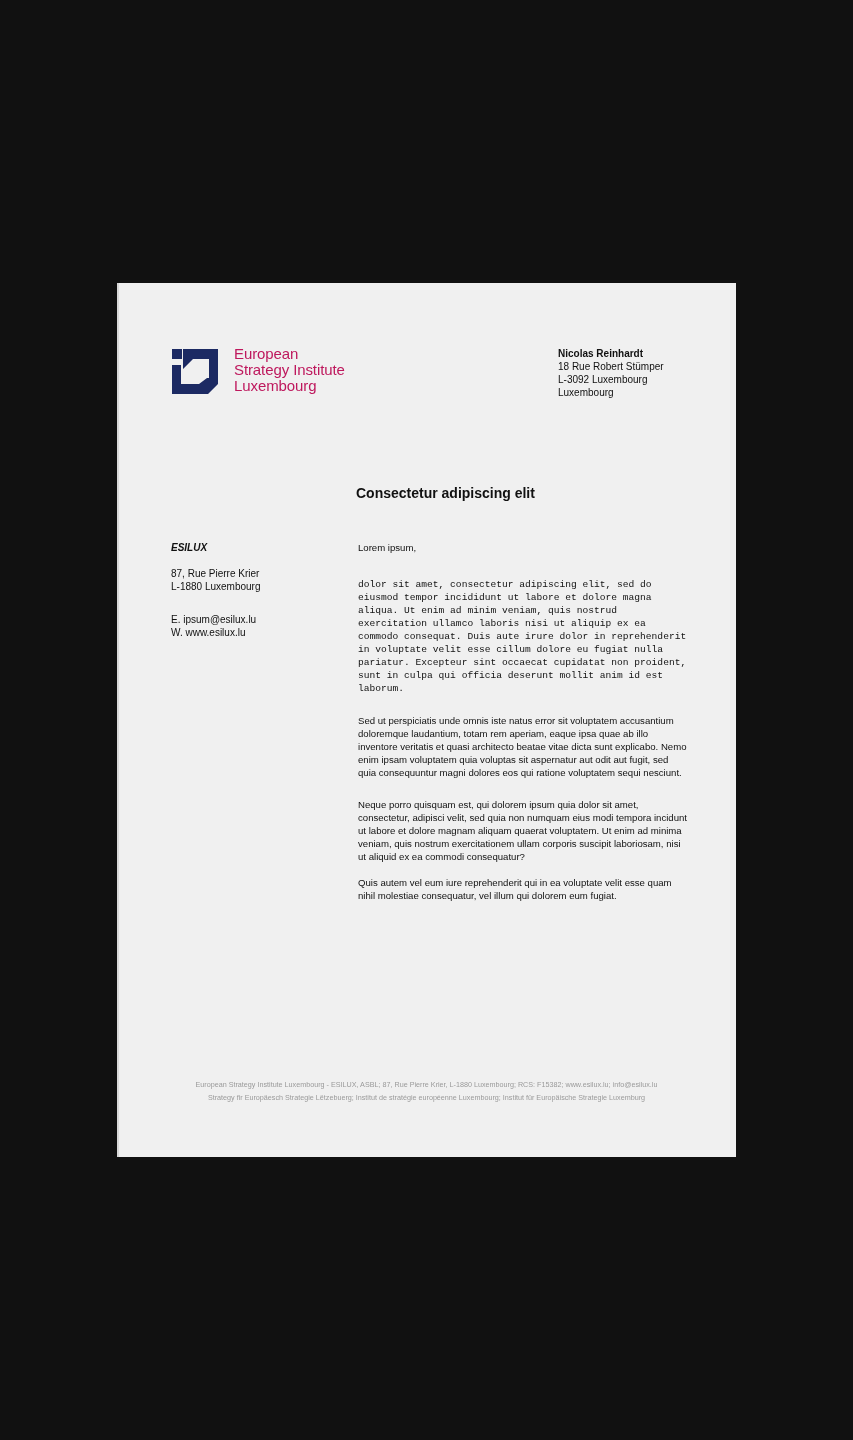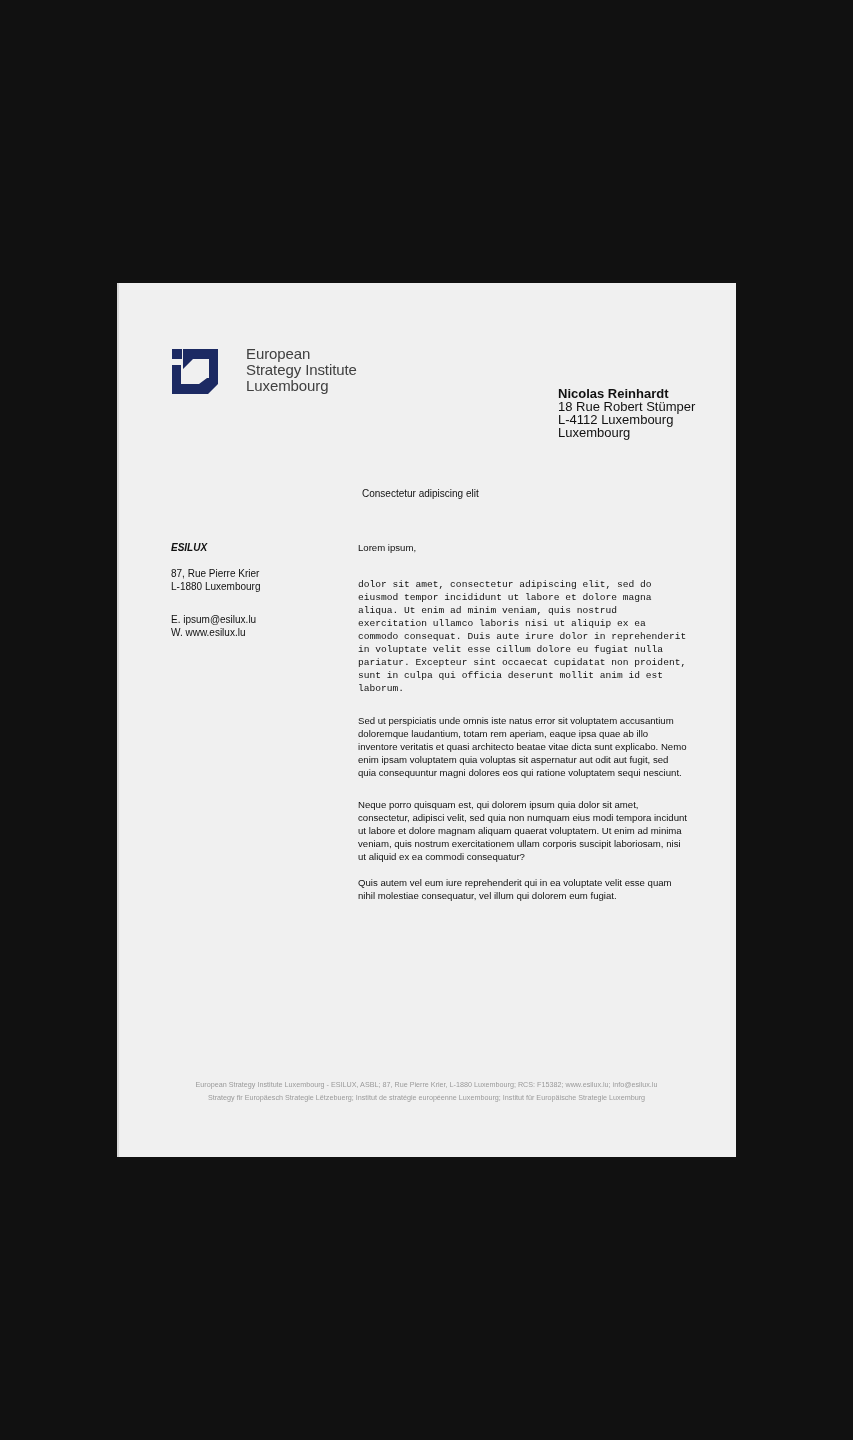--- a/index.html
+++ b/index.html
@@ -15,35 +15,34 @@
     position: absolute;
     left: 117px; top: 283px;
     width: 619px; height: 874px;
     background: #f0f0f0;
     box-shadow: inset 2px 0 0 #d8d8d8;
   }
   .abs { position: absolute; }
   .logo-mark { left: 54px; top: 65px; width: 47px; height: 46px; }
   .logo-text {
     left: 117px; top: 63px;
-    color: #404040;
+    color: #be185d;
     font-size: 15px;
     line-height: 16px;
     letter-spacing: -0.1px;
-    margin-left: 12px;
   }
   .logo-text div { white-space: nowrap; }
   .recipient {
     left: 441px; top: 64px;
-    font-size: 13px; line-height: 13px; margin-top: 40px;
+    font-size: 10px; line-height: 13px;
   }
   .recipient .name { font-weight: bold; }
   .subject {
-    left: 245px; top: 204px;
-    font-size: 10px; font-weight: normal; line-height: 13px;
+    left: 239px; top: 204px;
+    font-size: 14px; font-weight: bold; line-height: 13px;
   }
   .sender {
     left: 54px; top: 258px;
     font-size: 10px; line-height: 13px;
   }
   .sender .org { font-weight: bold; margin-bottom: 13px; font-style: italic; }
   .sender .addr { margin-bottom: 20px; }
   .body-text {
     left: 241px; top: 258px;
     width: 330px;
@@ -78,21 +77,21 @@
 
   <div class="abs logo-text">
     <div>European</div>
     <div>Strategy Institute</div>
     <div>Luxembourg</div>
   </div>
 
   <div class="abs recipient">
     <div class="name">Nicolas Reinhardt</div>
     <div>18 Rue Robert Stümper</div>
-    <div>L-4112 Luxembourg</div>
+    <div>L-3092 Luxembourg</div>
     <div>Luxembourg</div>
   </div>
 
   <div class="abs subject">Consectetur adipiscing elit</div>
 
   <div class="abs sender">
     <div class="org">ESILUX</div>
     <div class="addr">
       <div>87, Rue Pierre Krier</div>
       <div>L-1880 Luxembourg</div>

